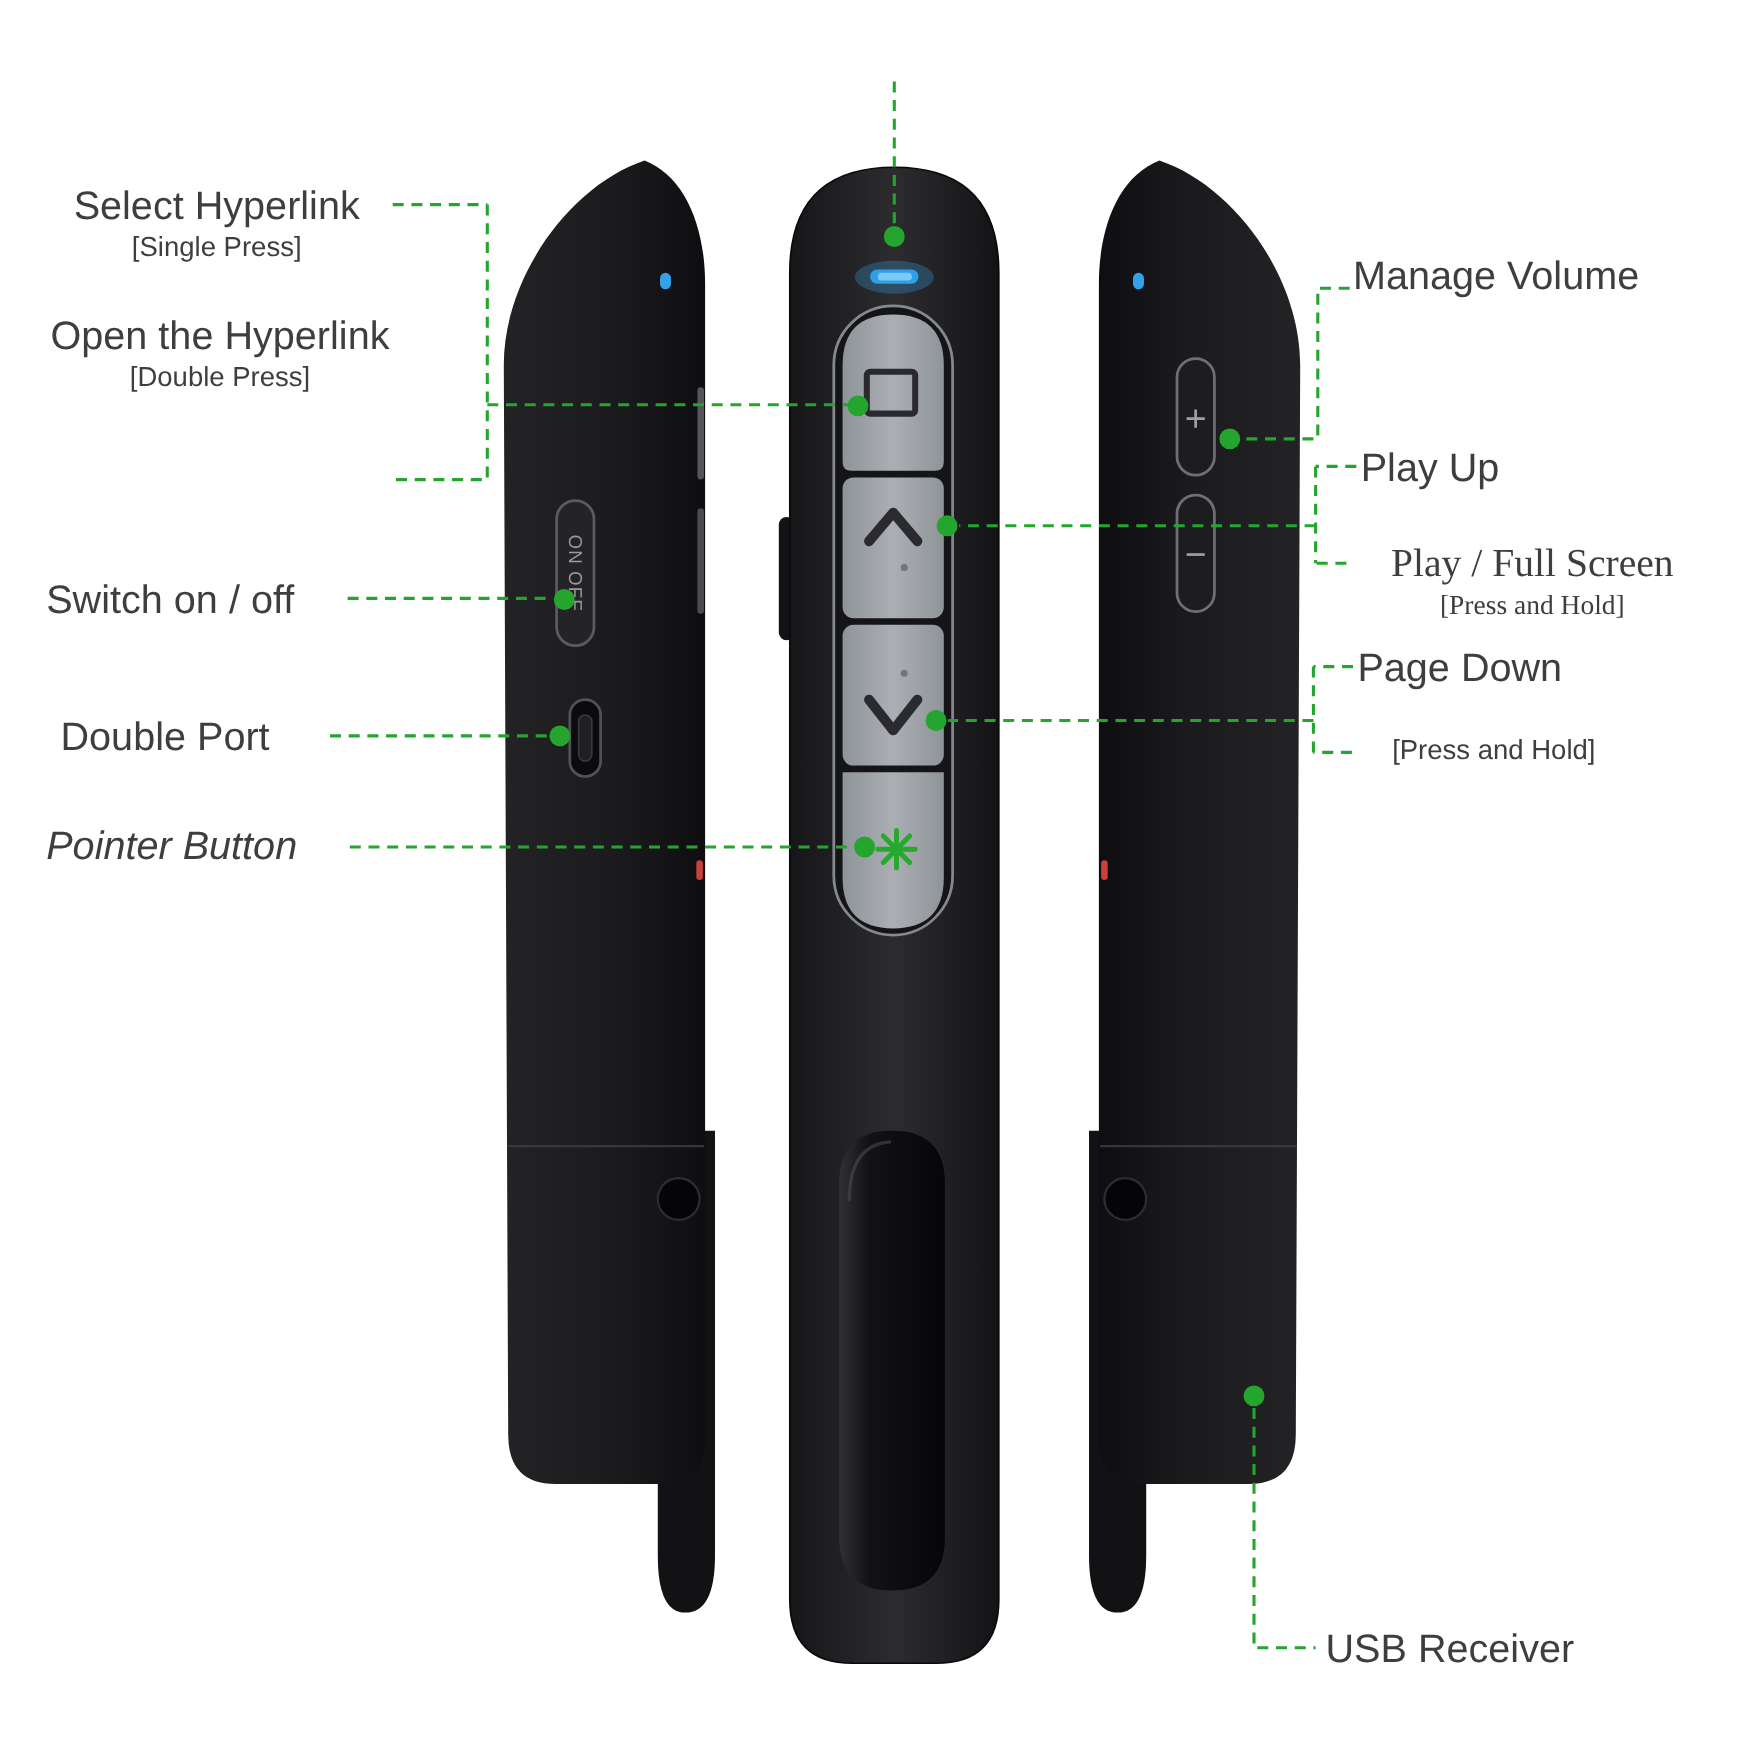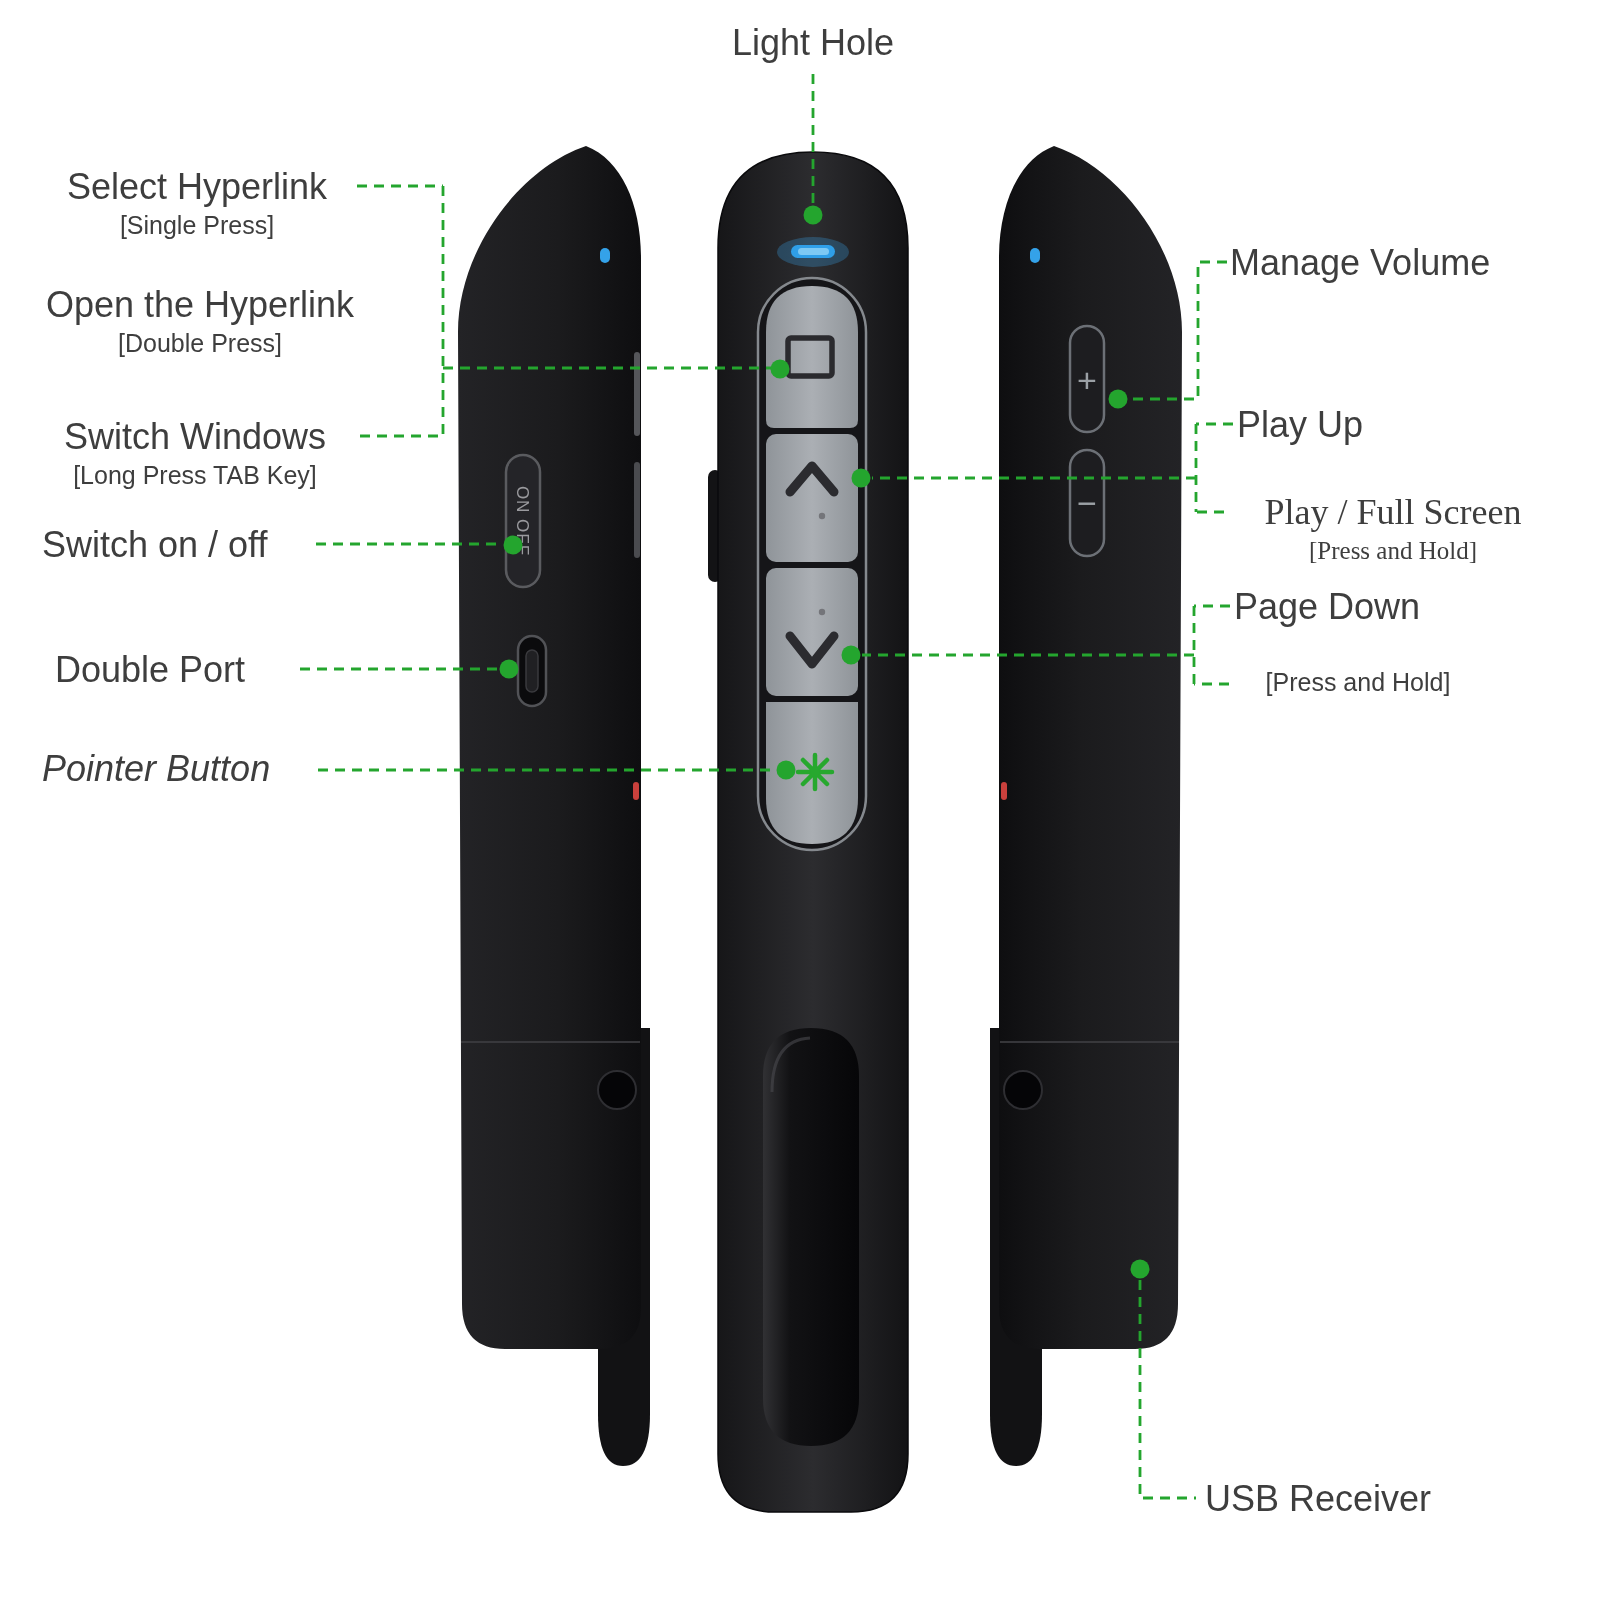--- a/index.html
+++ b/index.html
@@ -165,52 +165,45 @@
       <circle cx="513" cy="545" r="9.5"></circle>
       <circle cx="509" cy="669" r="9.5"></circle>
       <circle cx="786" cy="770" r="9.5"></circle>
       <circle cx="1118" cy="399" r="9.5"></circle>
       <circle cx="861" cy="478" r="9.5"></circle>
       <circle cx="851" cy="655" r="9.5"></circle>
       <circle cx="1140" cy="1269" r="9.5"></circle>
     </g>
   </svg>
 
-  <div class="label center" style="left:650px; top:22px; width:326px;">
-    <div class="main">Light Hole</div>
-  </div>
 
   <div class="label center" style="left:10px; top:284px; width:380px;">
     <div class="main">Open the Hyperlink</div>
     <div class="sub">[Double Press]</div>
   </div>
 
   <div class="label center" style="left:32px; top:166px; width:330px;">
     <div class="main">Select Hyperlink</div>
     <div class="sub">[Single Press]</div>
   </div>
 
-  <div class="label center" style="left:30px; top:416px; width:330px;">
-    <div class="main">Switch Windows</div>
-    <div class="sub">[Long Press TAB Key]</div>
-  </div>
 
   <div class="label" style="left:42px; top:524px;">
     <div class="main">Switch on / off</div>
   </div>
 
   <div class="label" style="left:55px; top:649px;">
     <div class="main">Double Port</div>
   </div>
 
   <div class="label" style="left:42px; top:748px;font-style:italic;">
     <div class="main">Pointer Button</div>
   </div>
 
-  <div class="label" style="left:1230px; top:242px;">
+  <div class="label" style="left:1230px; top:230px;">
     <div class="main">Manage Volume</div>
   </div>
 
   <div class="label" style="left:1237px; top:404px;">
     <div class="main">Play Up</div>
   </div>
 
   <div class="label center" style="left:1228px; top:492px; width:330px;font-family:Liberation Serif, serif;">
     <div class="main">Play / Full Screen</div>
     <div class="sub">[Press and Hold]</div>

